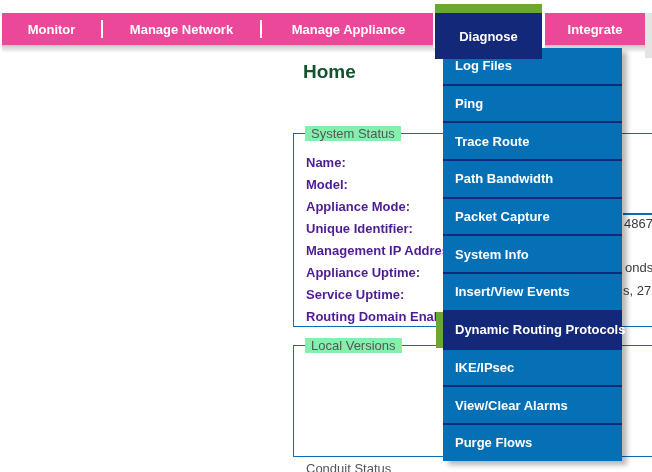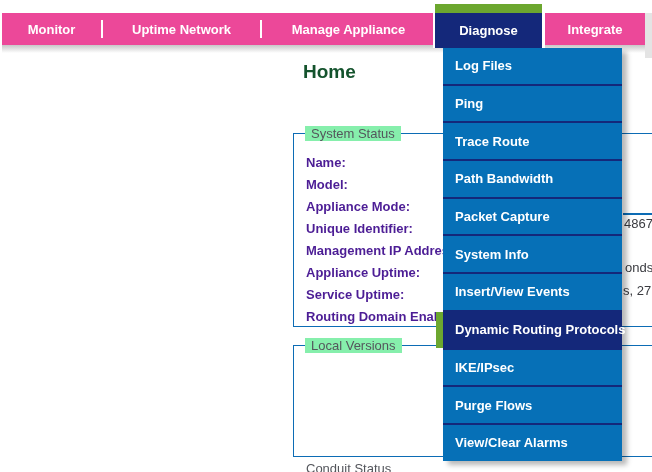--- a/index.html
+++ b/index.html
@@ -17,21 +17,21 @@
   .tab-manage-network{left:101px;width:157px;}
   .tab-manage-appliance{left:260px;width:173px;}
   .tab-integrate{left:543px;width:100px;}
   .vsep{position:absolute;top:7px;height:18px;width:2px;background:#ffffff;}
   .vsep-1{left:99px;}
   .vsep-2{left:258px;}
   .white-gap{position:absolute;top:13px;height:35px;background:#ffffff;z-index:13;}
   .gap-1{left:433px;width:2px;}
   .gap-2{left:542px;width:3px;}
   .diagnose-accent{position:absolute;left:435px;top:4px;width:107px;height:9px;background:#6CA72F;z-index:12;}
-  .tab-diagnose{position:absolute;left:435px;top:13px;width:107px;height:35px;background:#14287A;
+  .tab-diagnose{position:absolute;left:435px;top:13px;width:107px;height:46px;background:#14287A;
     color:#fff;font-weight:bold;font-size:13px;display:flex;align-items:center;justify-content:center;z-index:14;}
   .window-edge{position:absolute;left:645px;top:13px;width:7px;height:45px;background:#E4E4E4;}
   
   .dropdown{position:absolute;left:443px;top:48px;width:179px;z-index:11;
     box-shadow:5px 4px 5px rgba(0,0,0,0.28);}
   .menu-item{box-sizing:border-box;height:37.7px;background:#0670B7;border-bottom:2px solid #14287A;
     color:#fff;font-weight:bold;font-size:13px;display:flex;align-items:center;padding-left:12px;
     position:relative;cursor:pointer;white-space:nowrap;}
   .menu-item:last-child{border-bottom:none;height:35.7px;}
   .menu-item.highlighted{background:#14287A;}
@@ -53,21 +53,21 @@
   .frag-service{left:623px;top:283px;}
   .border-fragment{position:absolute;left:623px;top:213px;width:29px;height:2px;background:#0C6CB5;z-index:1;}
   .legend-cut{position:absolute;left:306px;top:461px;font-size:13px;color:#54565C;z-index:1;white-space:nowrap;}
 </style>
 </head>
 <body>
 
 <div class="menubar">
   <div class="tab tab-monitor">Monitor</div>
   <div class="vsep vsep-1"></div>
-  <div class="tab tab-manage-network">Uptime Network</div>
+  <div class="tab tab-manage-network">Manage Network</div>
   <div class="vsep vsep-2"></div>
   <div class="tab tab-manage-appliance">Manage Appliance</div>
   <div class="tab tab-integrate">Integrate</div>
 </div>
 <div class="bar-shadow"></div>
 <div class="white-gap gap-1"></div>
 <div class="white-gap gap-2"></div>
 <div class="diagnose-accent"></div>
 <div class="tab-diagnose">Diagnose</div>
 <div class="window-edge"></div>
@@ -102,15 +102,15 @@
 <div class="dropdown">
   <div class="menu-item">Log Files</div>
   <div class="menu-item">Ping</div>
   <div class="menu-item">Trace Route</div>
   <div class="menu-item">Path Bandwidth</div>
   <div class="menu-item">Packet Capture</div>
   <div class="menu-item">System Info</div>
   <div class="menu-item">Insert/View Events</div>
   <div class="menu-item highlighted">Dynamic Routing Protocols</div>
   <div class="menu-item">IKE/IPsec</div>
+  <div class="menu-item">View/Clear Alarms</div>
   <div class="menu-item">Purge Flows</div>
-  <div class="menu-item">View/Clear Alarms</div>
 </div>
 
 </body></html>

